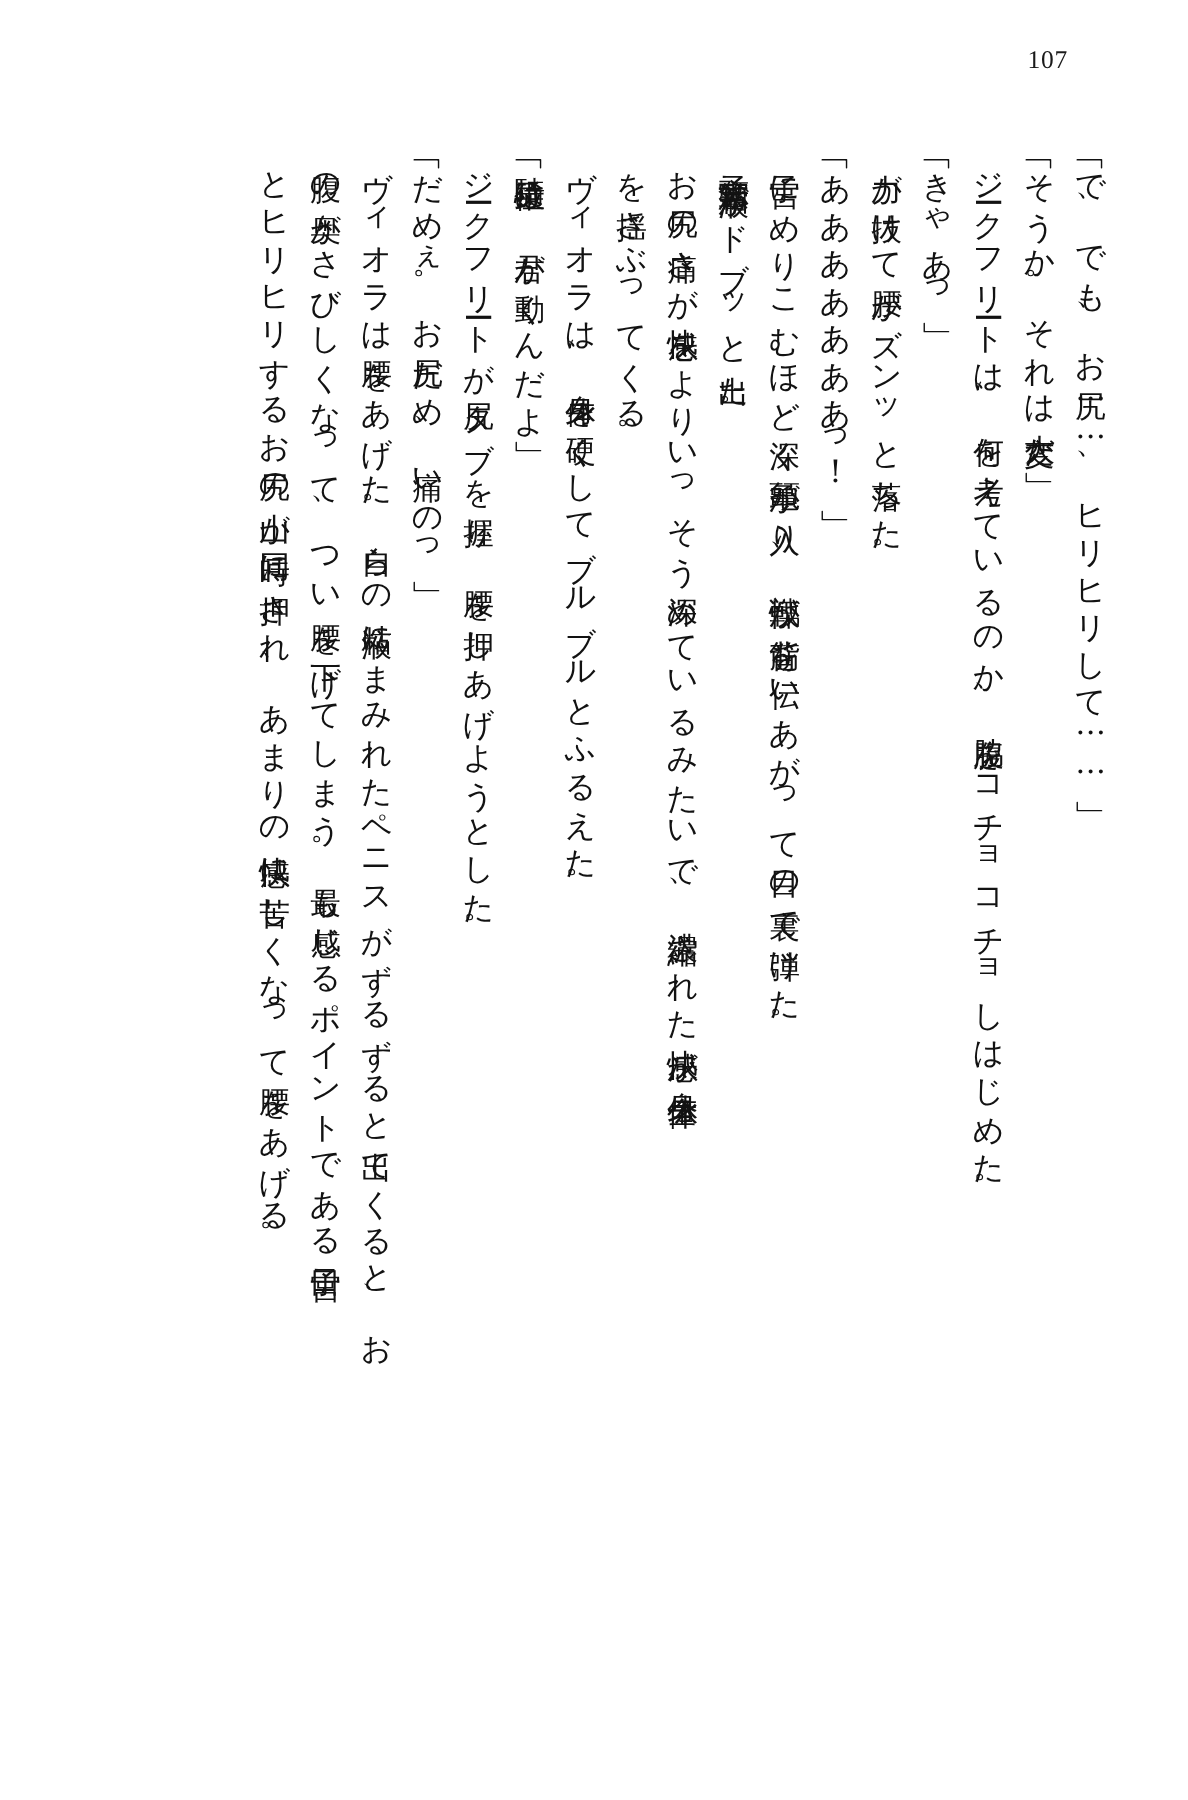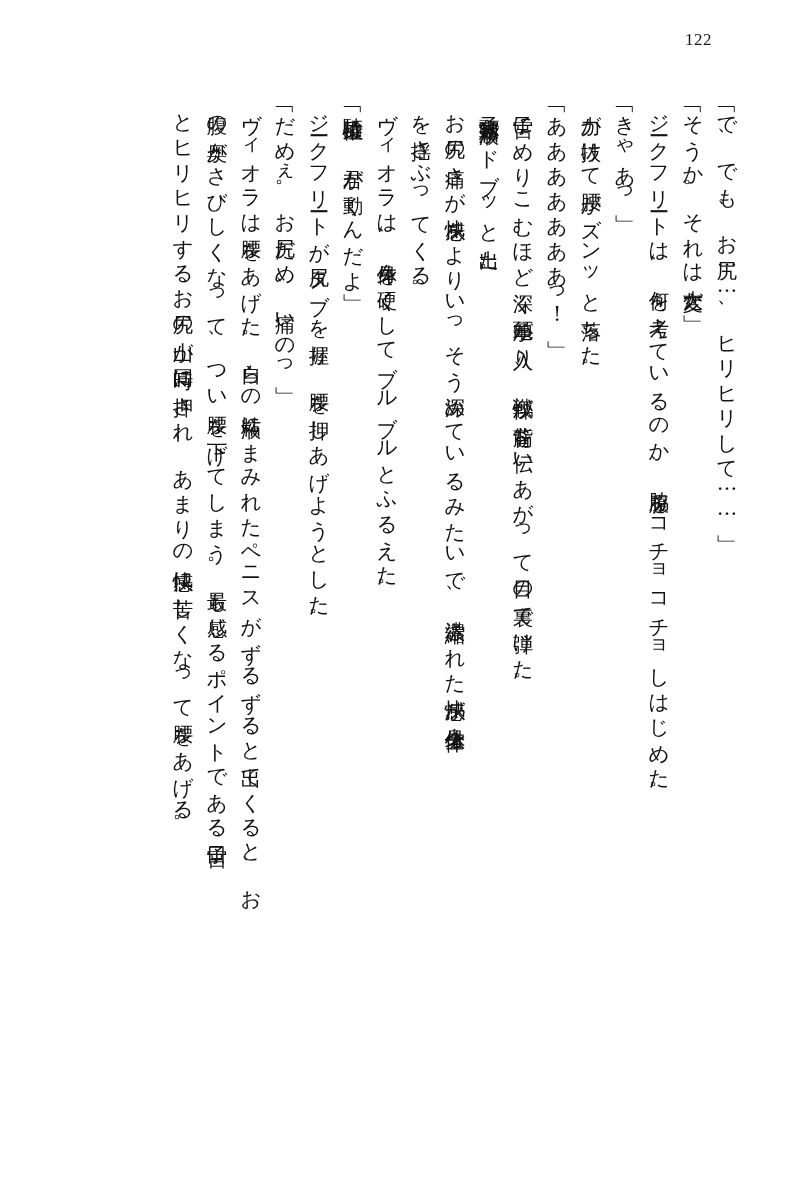--- a/index.html
+++ b/index.html
@@ -48,21 +48,21 @@
     letter-spacing: 1.6px;
     white-space: pre;
     color: #121212;
   }
 </style>
 </head>
 <body>
 
 <div class="page">
 
-  <div class="page-number">122</div>
+  <div class="page-number">107</div>
 
   <div class="text-block">
     <div class="vline">「で、でも、お尻……、ヒリヒリして……」</div>
     <div class="vline">「そうか。それは大変だ」</div>
     <div class="vline">ジークフリートは、何を考えているのか、脇腹をコチョコチョしはじめた。</div>
     <div class="vline">「きゃあっ」</div>
     <div class="vline">力が抜けて腰がズンッと落ちた。</div>
     <div class="vline">「あああああああっ!」</div>
     <div class="vline">子宮にめりこむほど深く亀頭が入り、戦慄が背筋を伝いあがって目の裏で弾けた。</div>
     <div class="vline">子宮頚管粘液がドブッと出た。</div>

